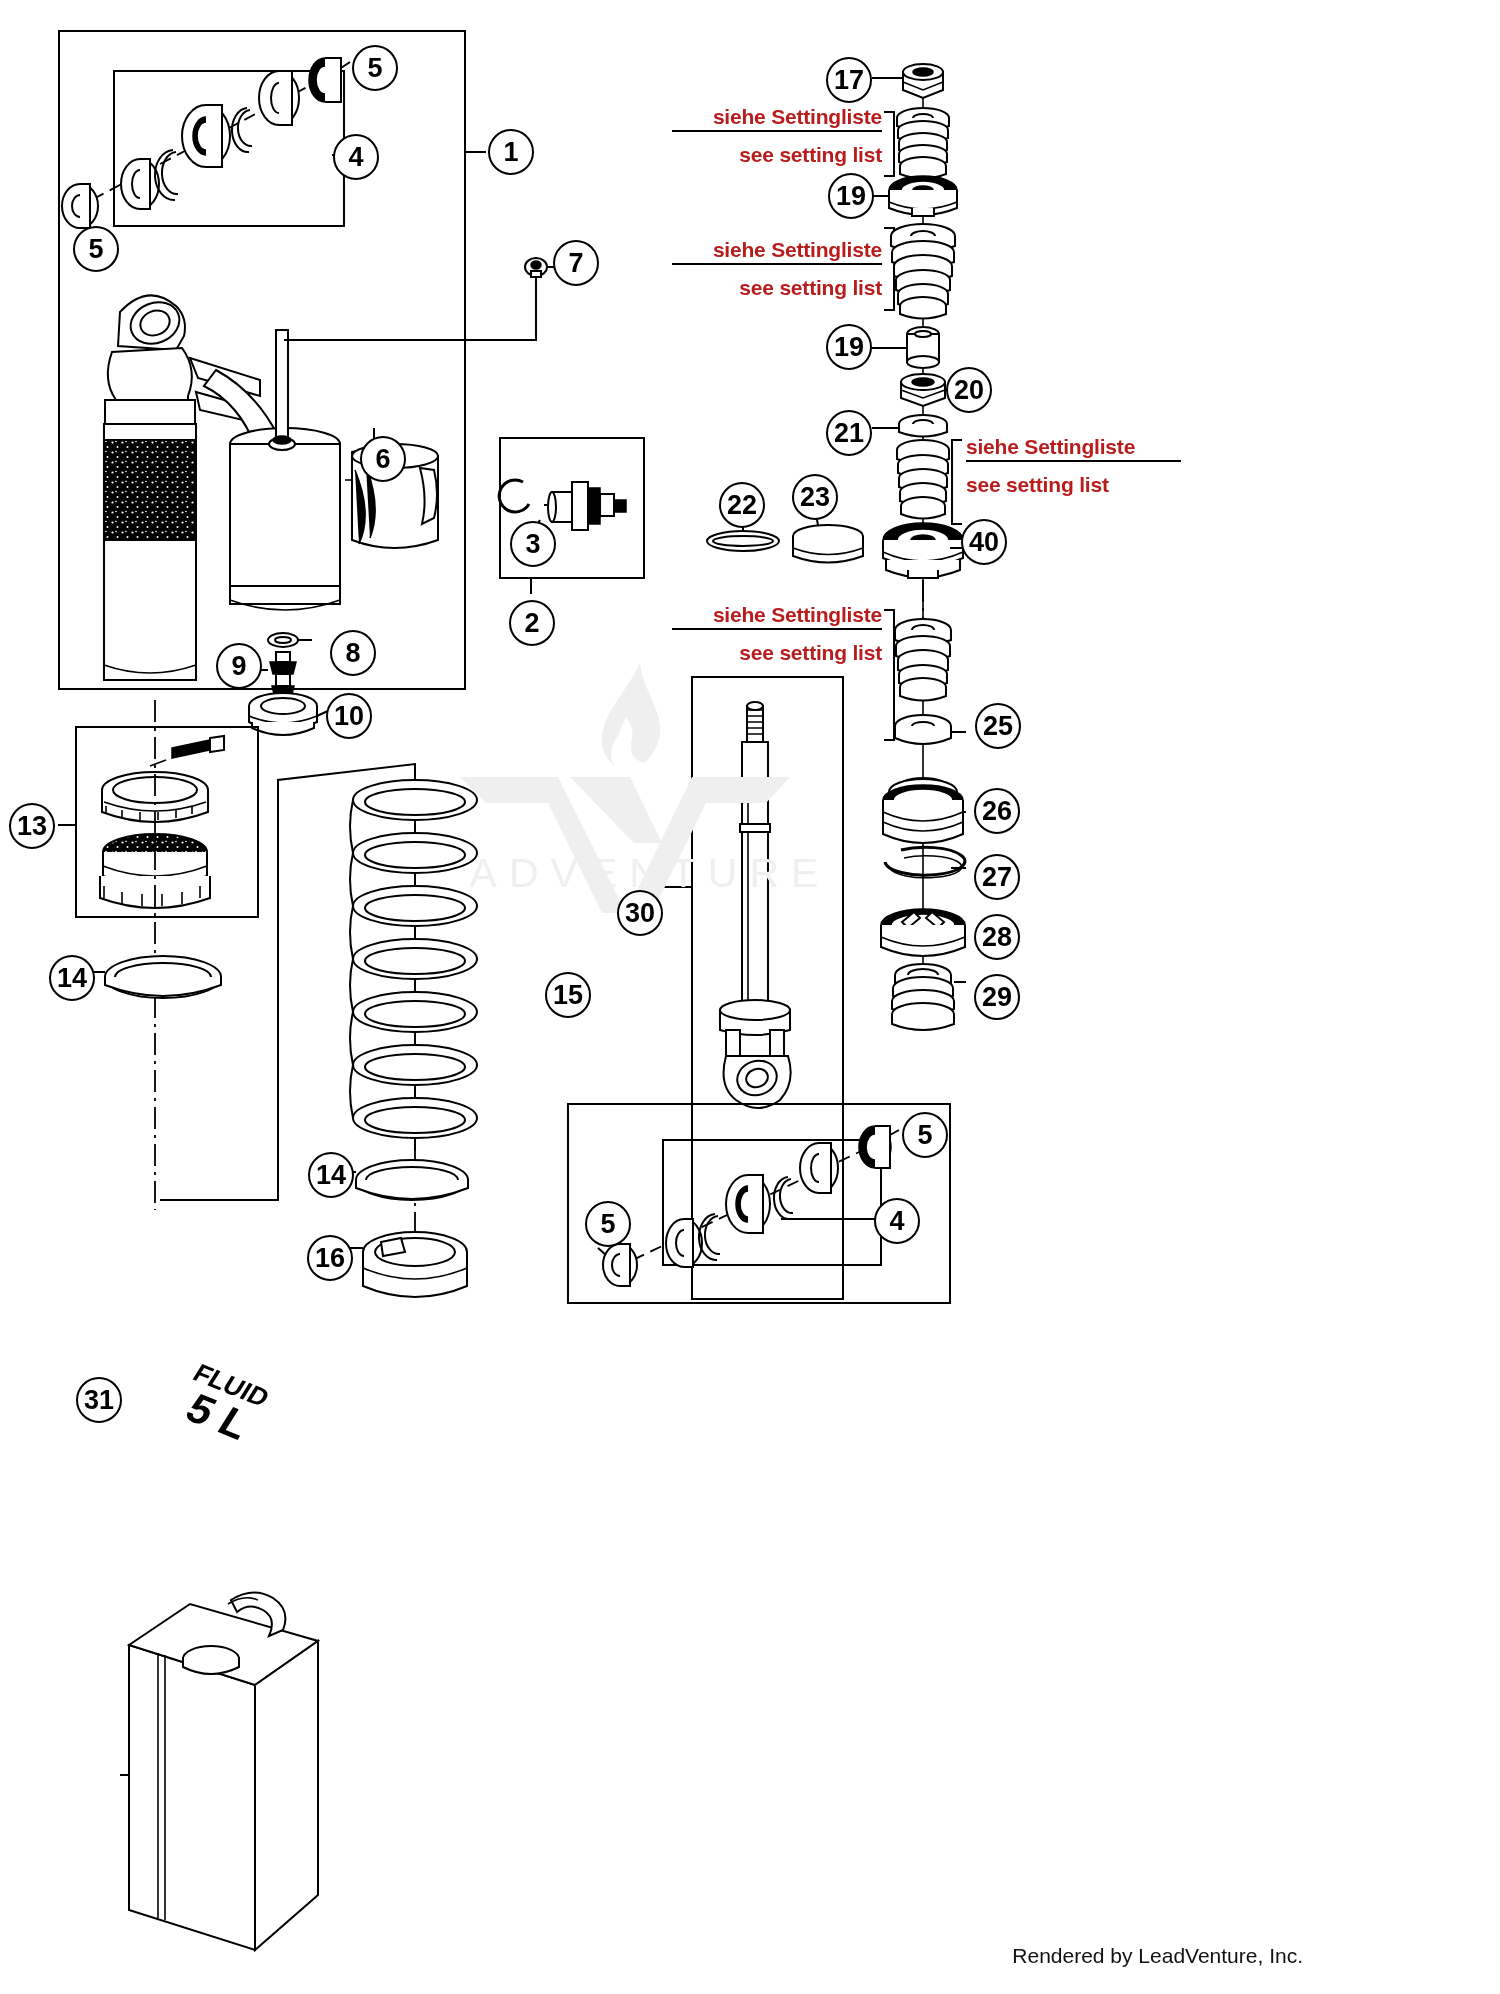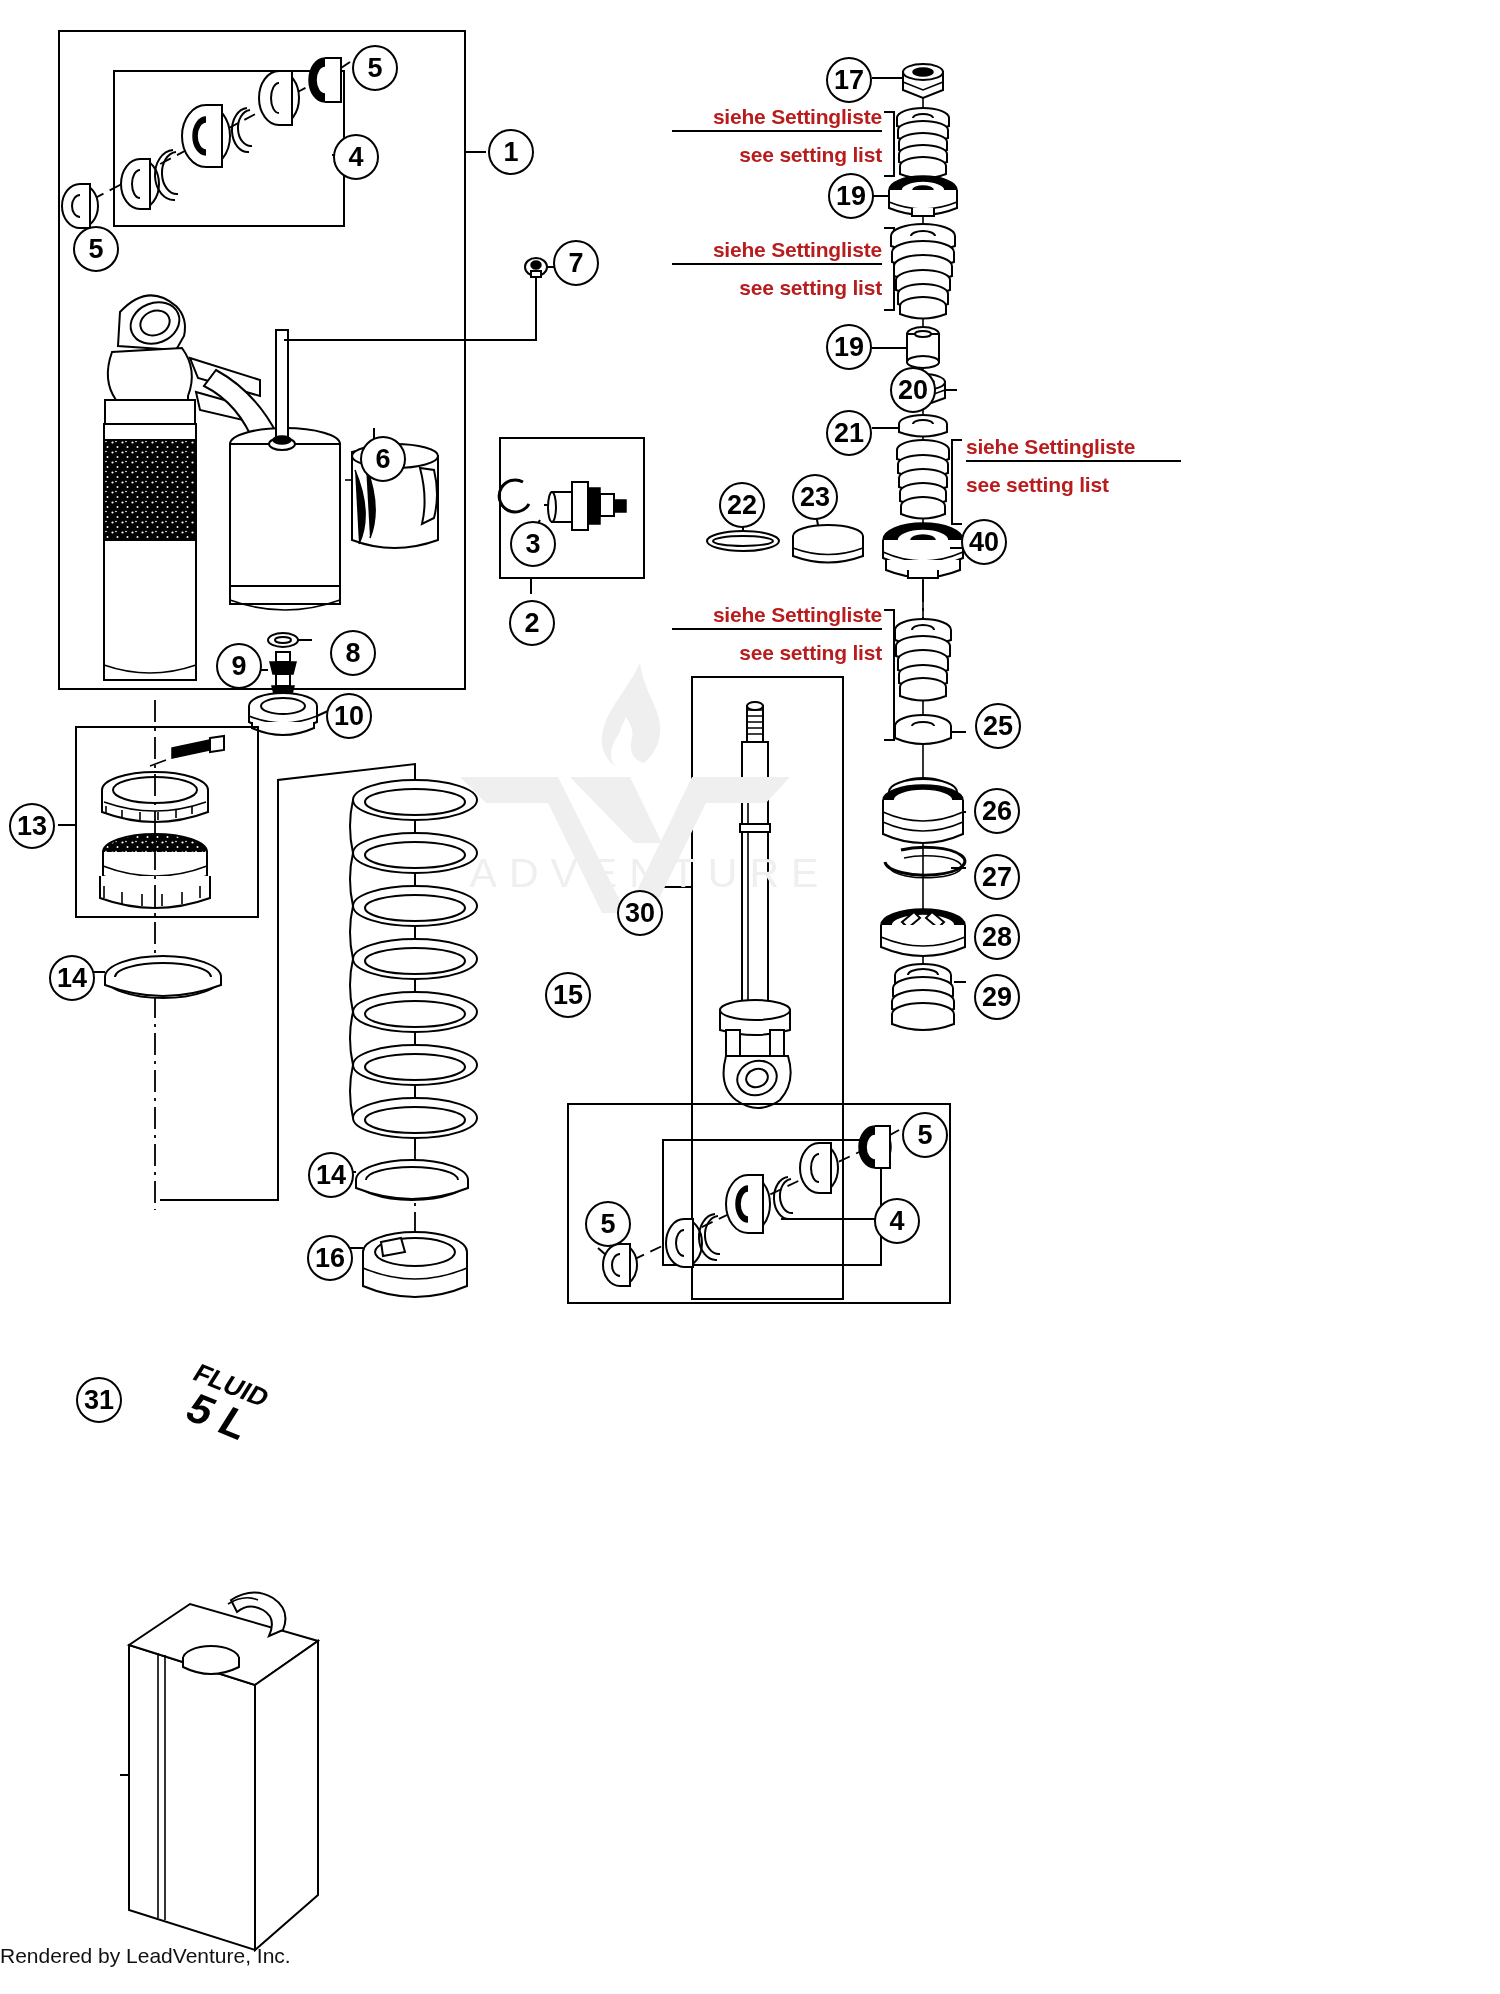--- a/index.html
+++ b/index.html
@@ -86,21 +86,21 @@
     font-weight:400;
     font-family:"Liberation Sans", sans-serif;
   }
 
   
   #footer{
     position:absolute;
     left:0;
     top:1944px;
     width:1303px;
-    text-align:left;
+    text-align:right;
     font-size:21px;
     color:#111;
     font-family:"Liberation Sans", sans-serif;
     z-index:20;
   }
   
   .juglabel{
     position:absolute;
     z-index:22;
     font-weight:bold;
@@ -700,21 +700,21 @@
     </div>
   <div class="callout sz-a" style="left:826px; top:57px;">
       <span>17</span>
     </div>
   <div class="callout sz-a" style="left:828px; top:173px;">
       <span>19</span>
     </div>
   <div class="callout sz-a" style="left:826px; top:324px;">
       <span>19</span>
     </div>
-  <div class="callout sz-a" style="left:890px; top:367px;">
+  <div class="callout sz-a" style="left:946px; top:367px;">
       <span>20</span>
     </div>
   <div class="callout sz-a" style="left:826px; top:410px;">
       <span>21</span>
     </div>
   <div class="callout sz-a" style="left:719px; top:482px;">
       <span>22</span>
     </div>
   <div class="callout sz-a" style="left:792px; top:474px;">
       <span>23</span>

